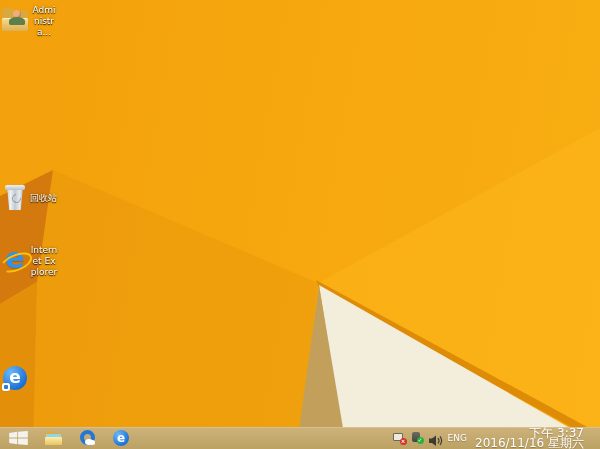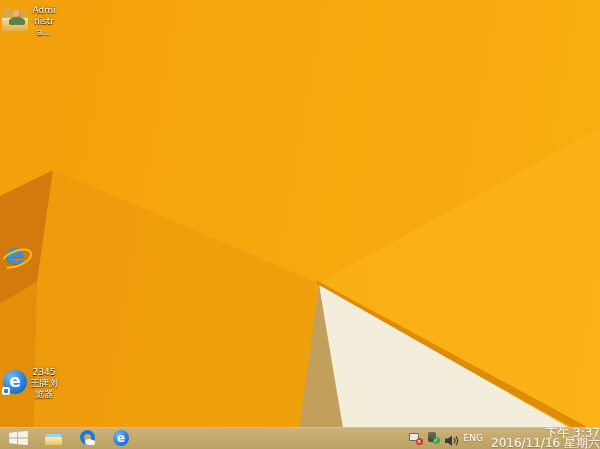--- a/index.html
+++ b/index.html
@@ -83,21 +83,21 @@
   
   .qm{position:relative;width:17px;height:16px;}
   .qm-ring{position:absolute;left:1px;top:0;width:7px;height:7px;border:4px solid #2176D8;border-radius:50%;}
   .qm-cloud{position:absolute;left:6px;top:9px;width:8px;height:6px;background:#fff;border-radius:50%;}
   .qm-cloud2{position:absolute;left:11px;top:10px;width:5px;height:5px;background:#fff;border-radius:50%;}
   
   .em{position:relative;width:16px;height:16px;border-radius:50%;background:radial-gradient(circle at 32% 28%,#6AB8F7,#1C72D8 72%);}
   .em span{position:absolute;left:0;right:0;top:0px;text-align:center;color:#fff;font-weight:bold;font-size:12px;line-height:16px;}
 
   
-  .tray{position:absolute;right:0;top:0;height:22px;display:flex;align-items:center;gap:5px;padding-right:0;}
+  .tray{position:absolute;right:0;top:0;height:22px;display:flex;align-items:center;gap:5px;padding-right:16px;}
   .tray-icon{position:relative;cursor:pointer;flex:none;}
   .ti-net{width:14px;height:13px;}
   .ti-net .scrn{position:absolute;left:0;top:1px;width:8px;height:6px;border:1px solid #6b675c;background:#ece9df;border-radius:1px;}
   .ti-net .base{position:absolute;left:3px;top:8px;width:4px;height:1px;background:#6b675c;}
   .badge{position:absolute;width:7px;height:7px;border-radius:50%;color:#fff;font-size:5.5px;line-height:7px;text-align:center;font-weight:bold;}
   .ti-net .badge{right:0;bottom:0;background:#D2352B;}
   .ti-sec{width:12px;height:12px;}
   .ti-sec .body{position:absolute;left:0;top:0;width:8px;height:10px;background:linear-gradient(#6a6e62,#43463c);border-radius:2px;}
   .ti-sec .badge{right:0;bottom:0;background:#2FAF3C;}
   .ti-vol{width:14px;height:12px;}
@@ -124,37 +124,45 @@
       <div class="fold-back"></div>
         <div class="fold-front"></div>
       <div class="person-head"></div>
         <div class="person-body"></div>
     </div>
     <div class="icon-label">Administra...</div>
   </div>
 
 
 
+  <div class="icon-cell" style="top:183px;">
+    <div class="icon-art">
+      <div class="bin-body"></div>
+        <div class="bin-rim"></div>
+        <div class="bin-mark"></div>
+    </div>
+    <div class="icon-label">回收站</div>
+  </div>
 
   <div class="icon-cell" style="top:243px;">
     <div class="icon-art">
       <div class="ie-e">e</div>
       <div class="ie-swoosh"></div>
     </div>
+    <div class="icon-label">Internet Explorer</div>
   </div>
 
 
   <div class="icon-cell" style="top:365px;">
     <div class="icon-art">
       <div class="e-disc">
           <span>e</span>
         </div>
       <div class="e-badge"></div>
     </div>
-    <div class="icon-label">2345王牌浏览器</div>
   </div>
 
   <div class="taskbar">
 
     <div class="tb-btn tb-start">
       <svg width="19" height="14" viewBox="0 0 88 66">
         <path fill="#F4F2EE" d="M0,9 L38,4 L38,31 L0,31 Z"></path>
         <path fill="#F4F2EE" d="M42,3.5 L88,0 L88,31 L42,31 Z"></path>
         <path fill="#F4F2EE" d="M0,35 L38,35 L38,62 L0,57 Z"></path>
         <path fill="#F4F2EE" d="M42,35 L88,35 L88,66 L42,62.5 Z"></path>

